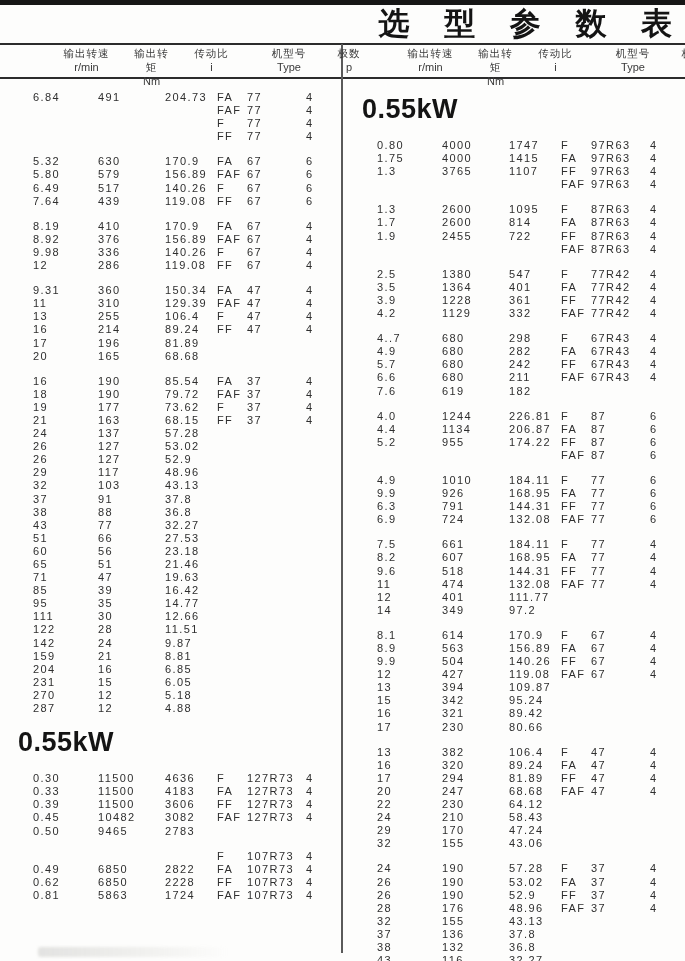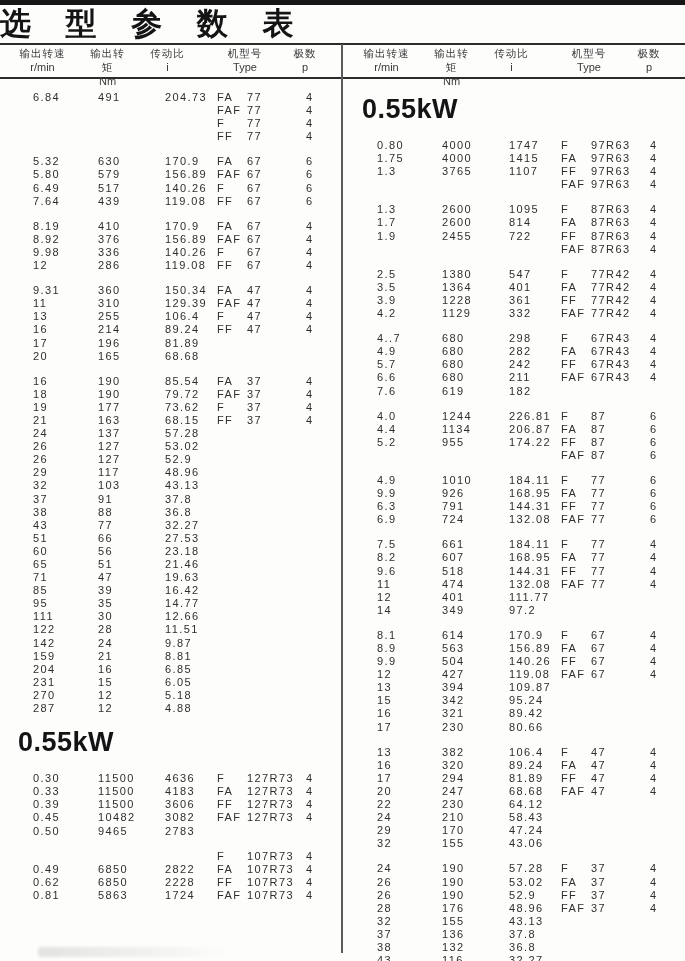--- a/index.html
+++ b/index.html
@@ -8,38 +8,39 @@
     width:685px;height:961px;
     margin:0 auto;
     background:#fdfdfc;
     font-family:"Liberation Sans", sans-serif;
     color:#2e2e2e;
     overflow:hidden;
   }
   .topbar{position:absolute;top:0;left:0;right:0;height:5px;background:#161616;}
   .doc-title{
     position:absolute;top:5px;left:0;right:0;
-    text-align:left;
+    text-align:right;
     font-size:31px;font-weight:bold;color:#141414;
     letter-spacing:13px;
     line-height:38px;
     white-space:nowrap;
   }
   .rule-title{position:absolute;top:43px;left:0;right:0;height:2px;background:#2c2c2c;}
   .rule-header{position:absolute;top:77px;left:0;right:0;height:2px;background:#2c2c2c;}
   .vdivider{position:absolute;top:44px;bottom:8px;left:341px;width:2px;background:#5a5a5a;}
 
   .col{position:absolute;top:46px;width:340px;}
   .col-left{left:0;}
   .col-right{left:344px;}
 
   .header-row{
     display:grid;
     grid-template-columns:85px 45px 75px 80px 40px;
     height:38px;
+    margin-left:44px;
   }
   .hcell{text-align:center;}
   .hcell .cn{font-size:10.5px;line-height:14px;letter-spacing:1px;color:#3a3a3a;}
   .hcell .unit{font-size:11px;line-height:14px;color:#3a3a3a;}
 
   .col-body{padding-top:7px;}
   .kw-title{
     font-size:27px;font-weight:bold;color:#141414;
     margin:3px 0 10px 18px;
     letter-spacing:0.5px;

